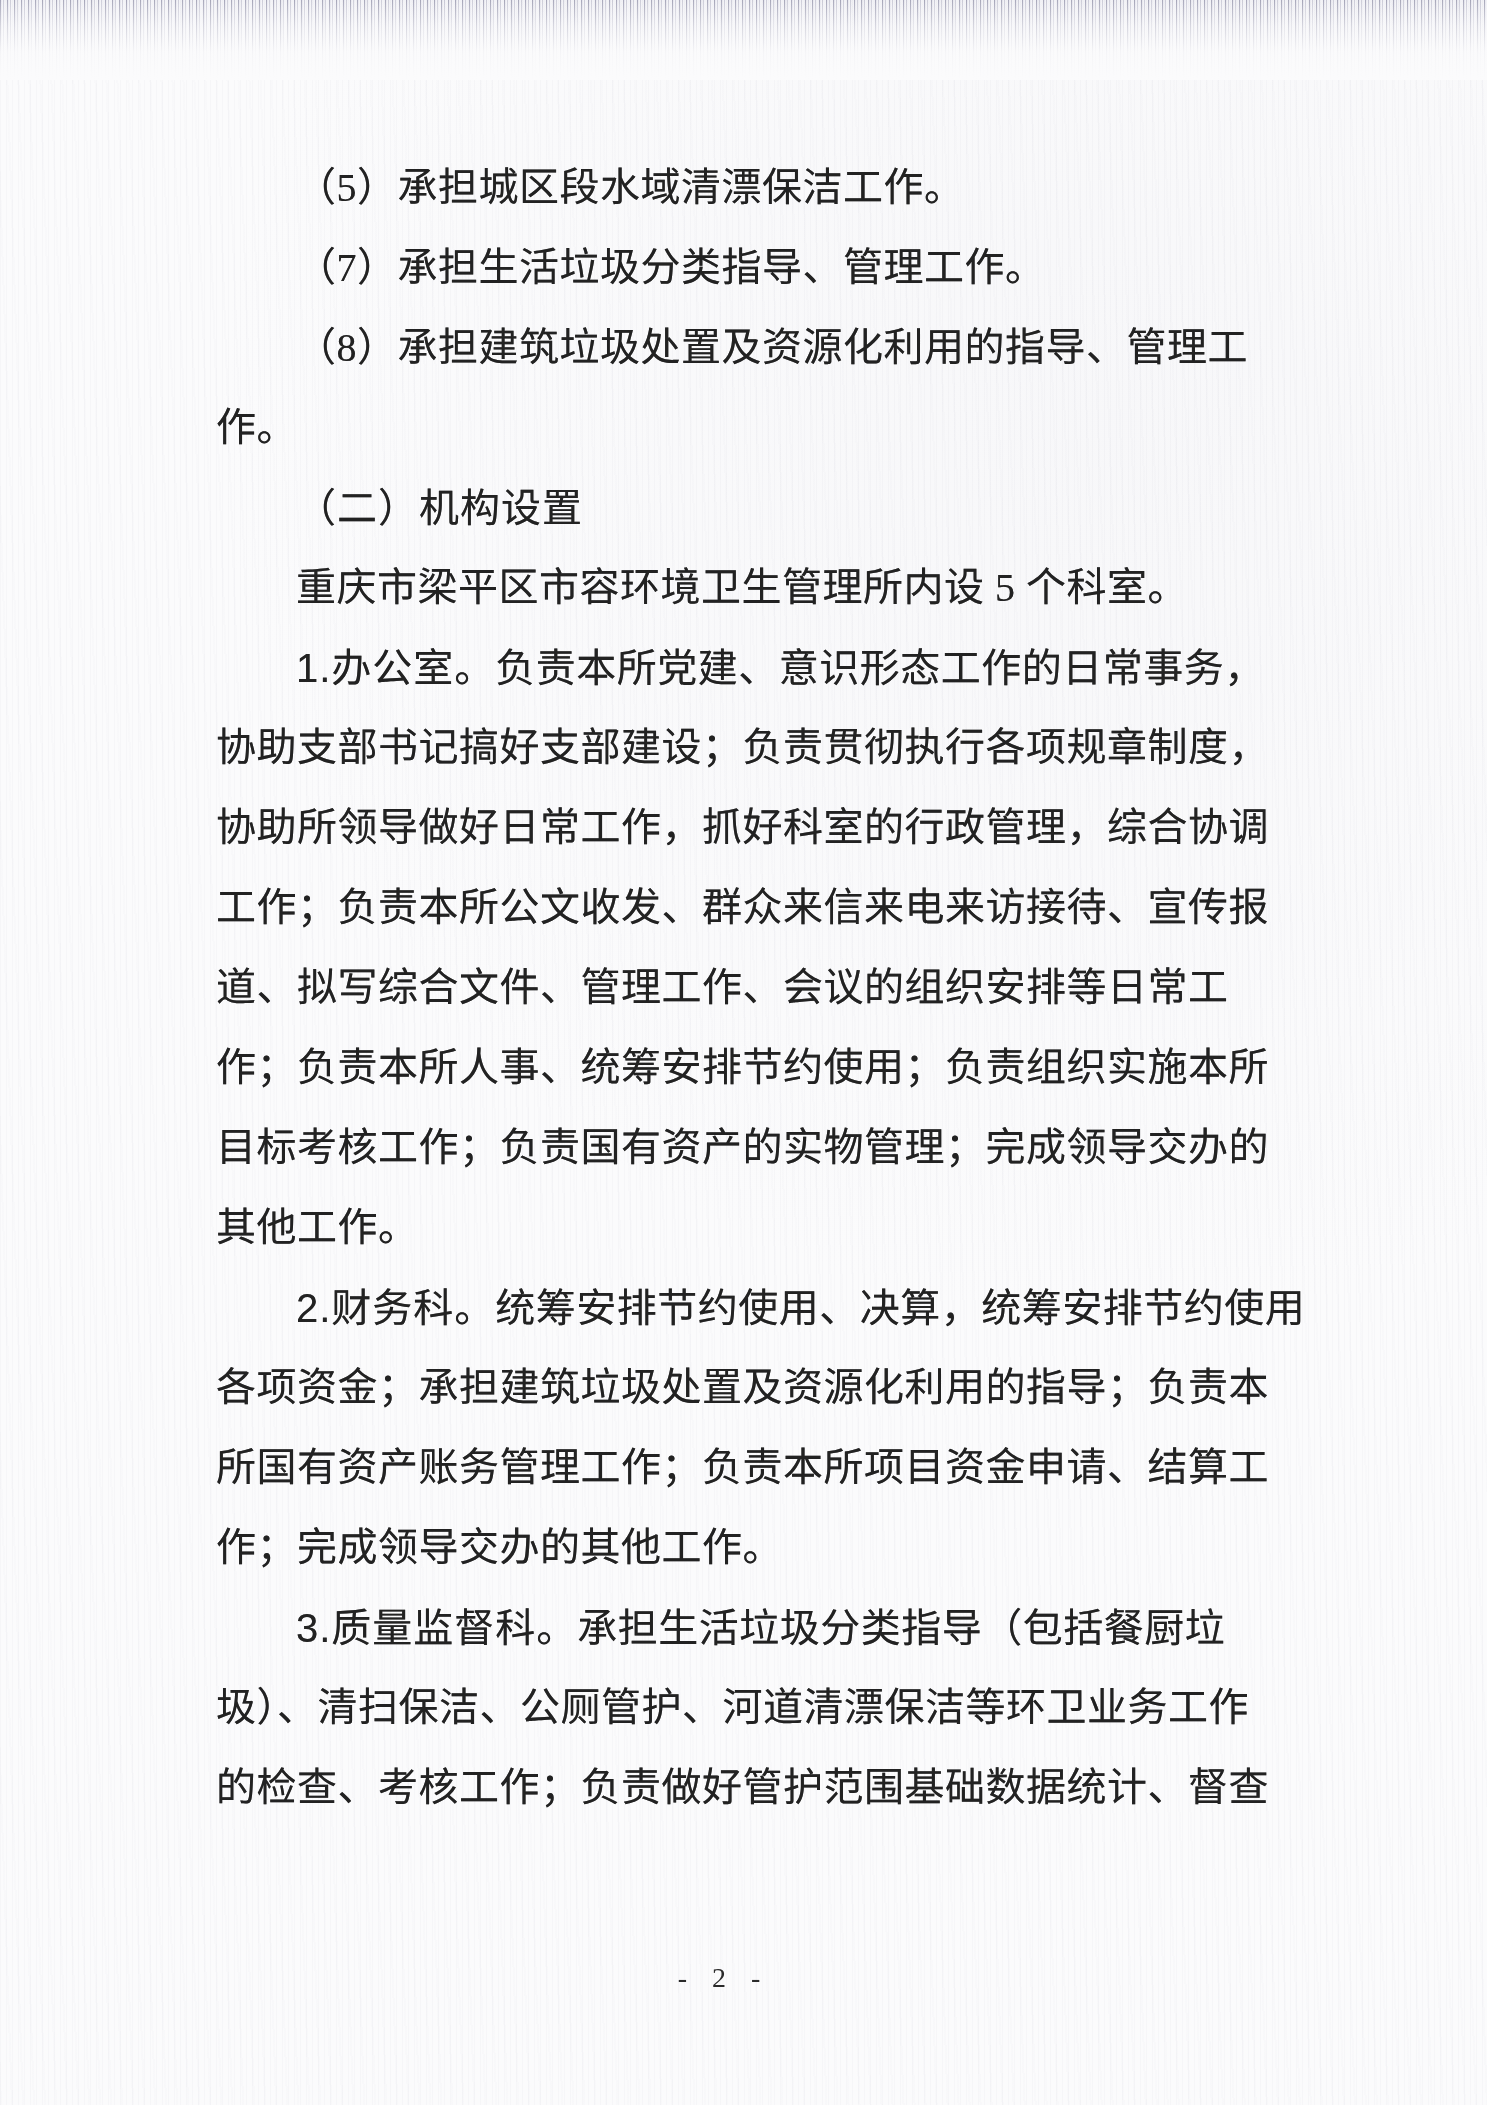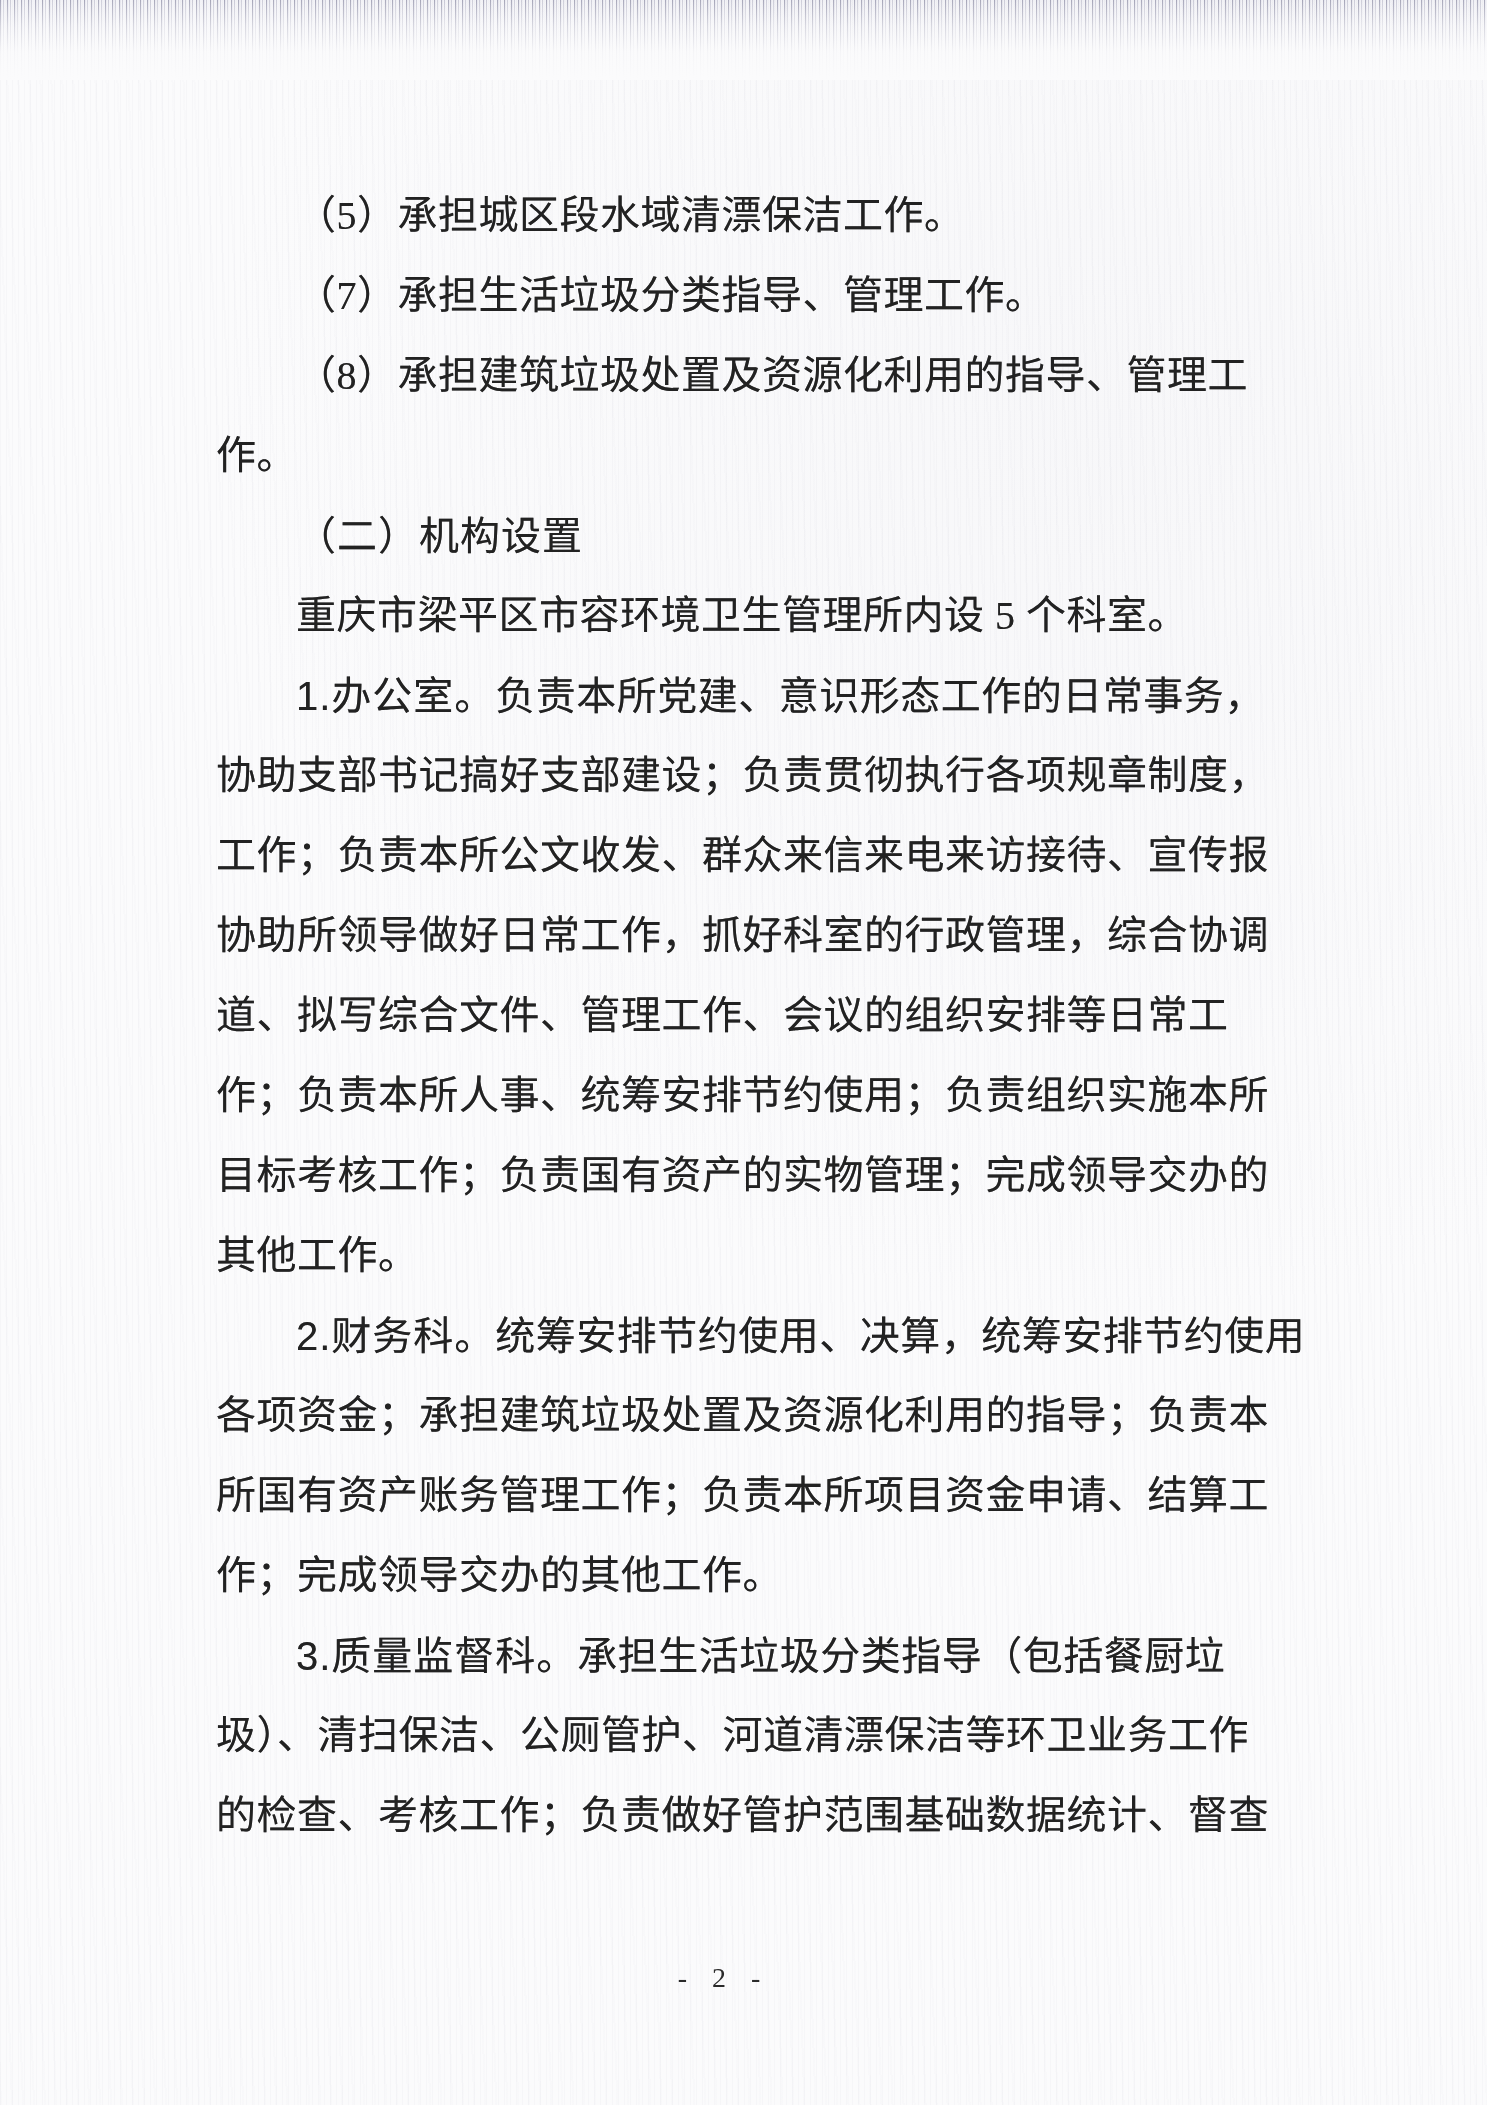--- a/index.html
+++ b/index.html
@@ -46,21 +46,21 @@
         #fbfbfc 80px),
       repeating-linear-gradient(90deg,
         rgba(96,96,128,0.50) 0px,  rgba(96,96,128,0.50) 1px,
         rgba(190,190,214,0.18) 1px, rgba(190,190,214,0.18) 2px,
         rgba(255,255,255,0) 2px,   rgba(255,255,255,0) 3px,
         rgba(120,120,150,0.30) 3px, rgba(120,120,150,0.30) 4px,
         rgba(255,255,255,0) 4px,   rgba(255,255,255,0) 7px);
   }
   .content {
     position: absolute;
-    top: 176px;
+    top: 148px;
     left: 216px;
     width: 1044px;
     z-index: 2;
   }
   .line {
     height: 80px;
     line-height: 80px;
     font-size: 40px;
     letter-spacing: 0.5px;
     white-space: nowrap;
@@ -96,22 +96,22 @@
   <div class="content">
 
   <div class="line indent"><span>（5）承担城区段水域清漂保洁工作。</span></div>
       <div class="line indent"><span>（7）承担生活垃圾分类指导、管理工作。</span></div>
       <div class="line indent"><span>（8）承担建筑垃圾处置及资源化利用的指导、管理工</span></div>
       <div class="line"><span>作。</span></div>
       <div class="line indent"><span class="head">（二）机构设置</span></div>
       <div class="line indent"><span>重庆市梁平区市容环境卫生管理所内设 5 个科室。</span></div>
       <div class="line indent"><span class="head">1.办公室。</span><span>负责本所党建、意识形态工作的日常事务，</span></div>
       <div class="line"><span>协助支部书记搞好支部建设；负责贯彻执行各项规章制度，</span></div>
+      <div class="line"><span>协助所领导做好日常工作，抓好科室的行政管理，综合协调</span></div>
       <div class="line"><span>工作；负责本所公文收发、群众来信来电来访接待、宣传报</span></div>
-      <div class="line"><span>协助所领导做好日常工作，抓好科室的行政管理，综合协调</span></div>
       <div class="line"><span>道、拟写综合文件、管理工作、会议的组织安排等日常工</span></div>
       <div class="line"><span>作；负责本所人事、统筹安排节约使用；负责组织实施本所</span></div>
       <div class="line"><span>目标考核工作；负责国有资产的实物管理；完成领导交办的</span></div>
       <div class="line"><span>其他工作。</span></div>
       <div class="line indent"><span class="head">2.财务科。</span><span>统筹安排节约使用、决算，统筹安排节约使用</span></div>
       <div class="line"><span>各项资金；承担建筑垃圾处置及资源化利用的指导；负责本</span></div>
       <div class="line"><span>所国有资产账务管理工作；负责本所项目资金申请、结算工</span></div>
       <div class="line"><span>作；完成领导交办的其他工作。</span></div>
       <div class="line indent"><span class="head">3.质量监督科。</span><span>承担生活垃圾分类指导（包括餐厨垃</span></div>
       <div class="line"><span>圾）、清扫保洁、公厕管护、河道清漂保洁等环卫业务工作</span></div>

